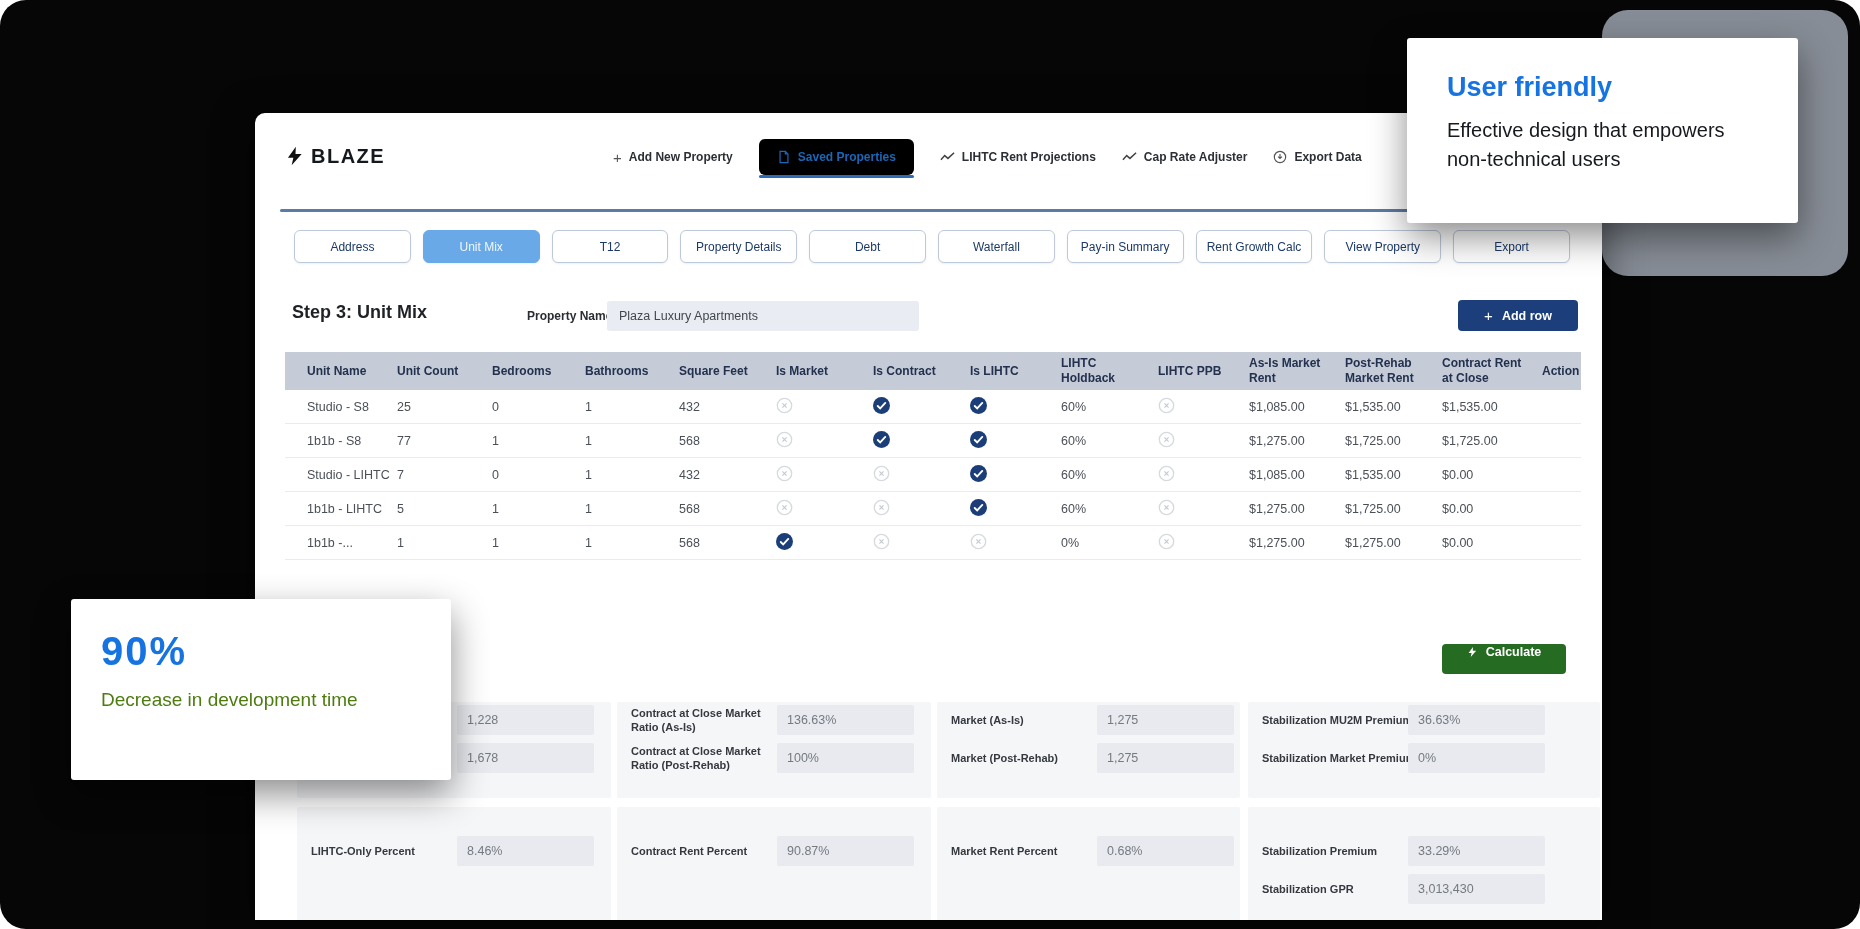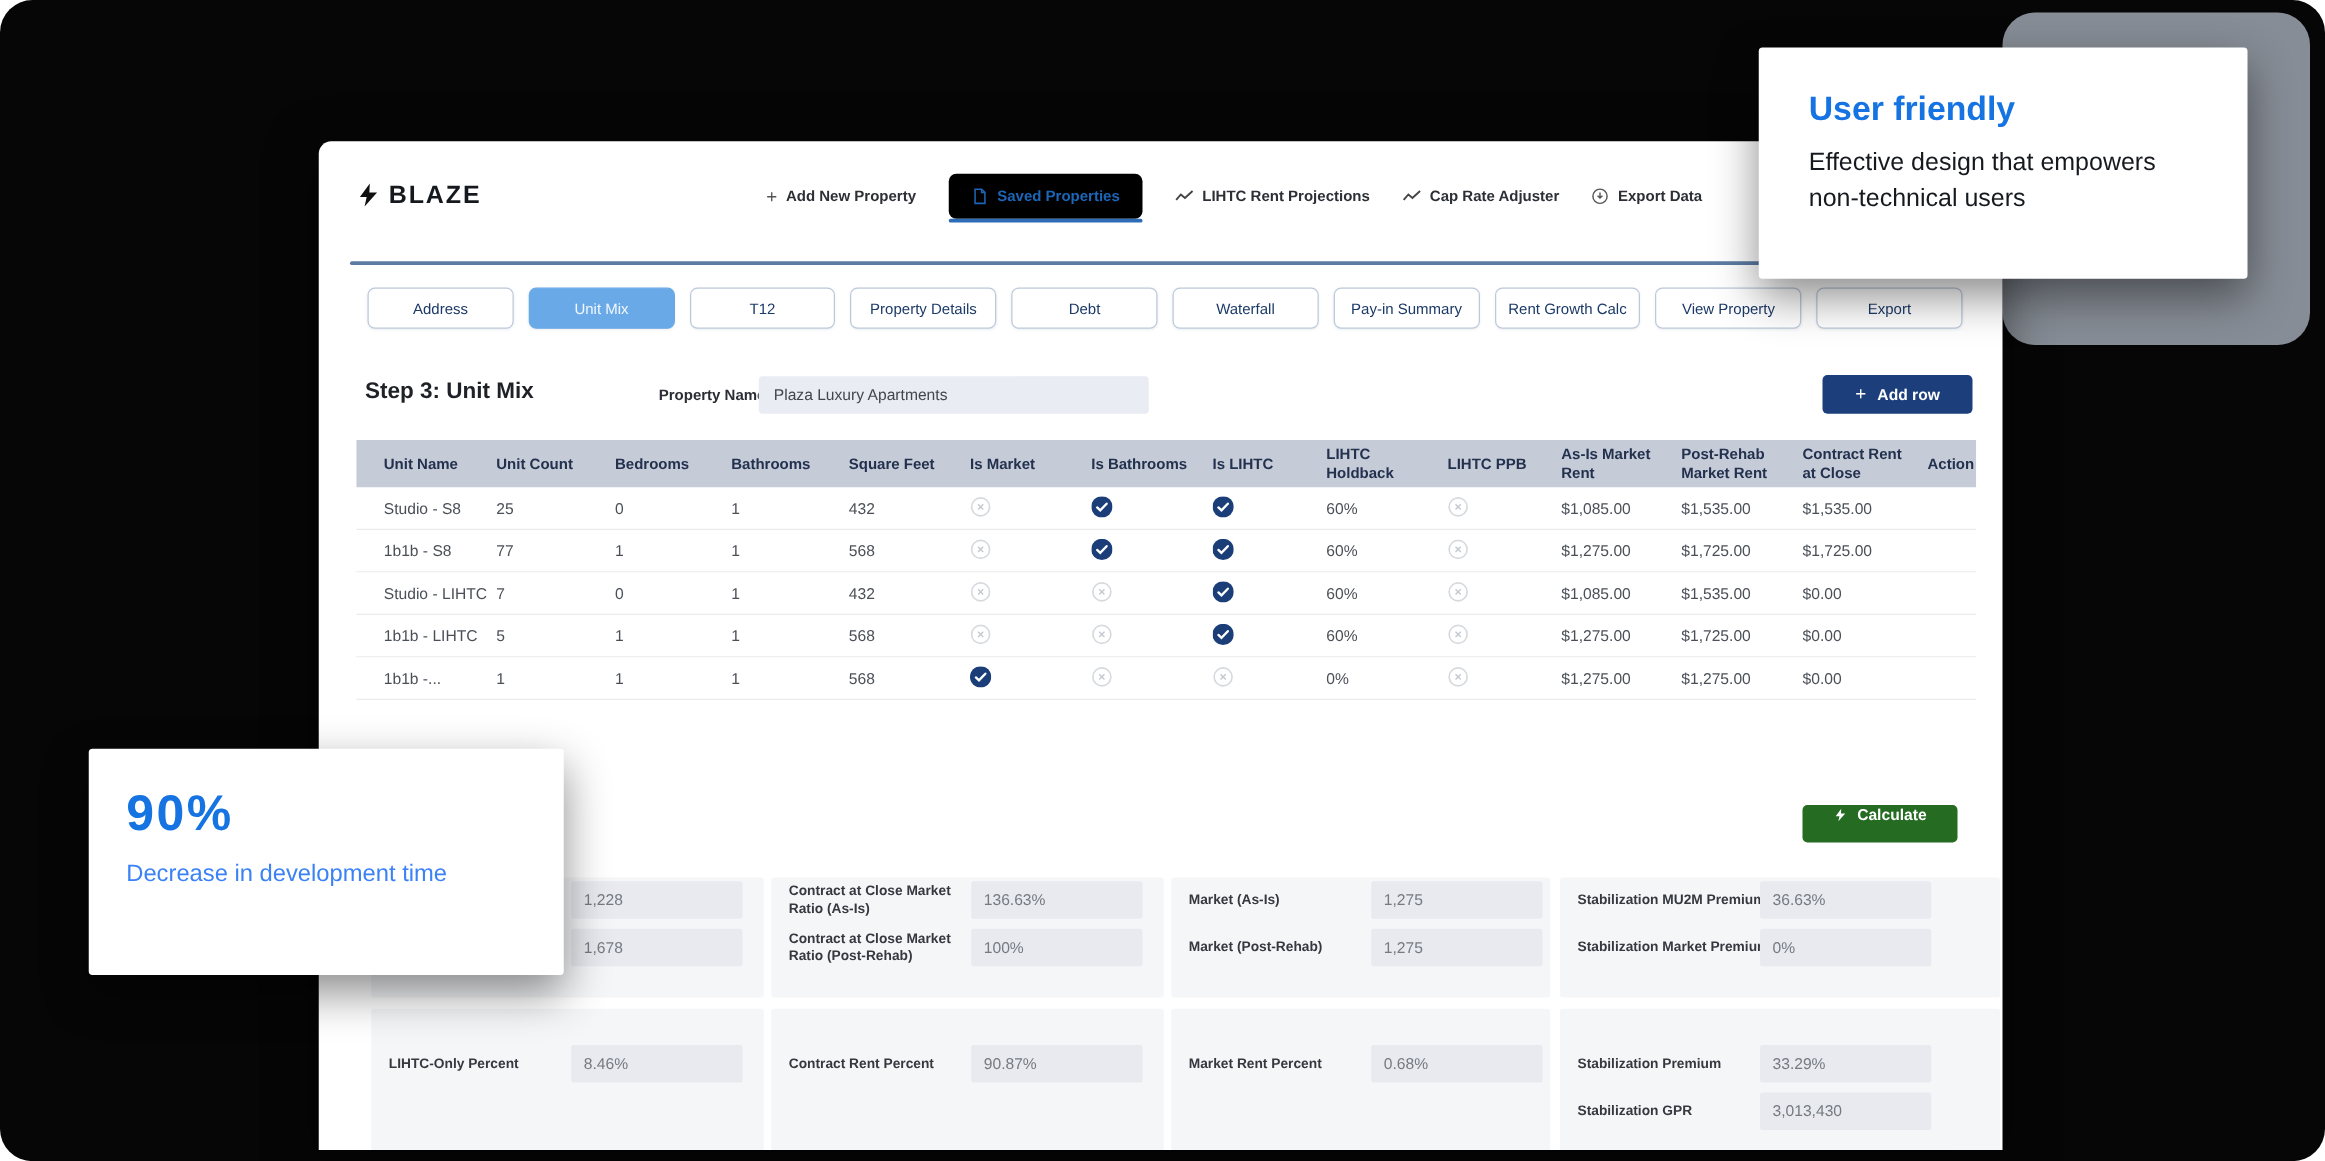--- a/index.html
+++ b/index.html
@@ -58,21 +58,21 @@
   .f-label{width:146px;font-size:11px;font-weight:bold;color:#35393f;line-height:1.3;padding-right:8px;box-sizing:border-box}
   .f-label.nowrap{white-space:nowrap;overflow:visible}
   .f-input{width:137px;height:30px;background:#e8eaef;border:none;border-radius:2px;padding:0 10px;font-size:12.5px;color:#757a82;box-sizing:border-box;flex-shrink:0;outline:none}
 
   
   .uf-card{position:absolute;left:1407px;top:38px;width:391px;height:185px;background:#fff;border-radius:3px;box-shadow:0 14px 36px rgba(0,0,0,.45)}
   .uf-title{margin:34px 0 0 40px;font-size:27px;font-weight:bold;color:#1673e2}
   .uf-body{margin:13px 38px 0 40px;font-size:20px;line-height:29px;color:#16191e}
   .stat-card{position:absolute;left:71px;top:599px;width:380px;height:181px;background:#fff;border-radius:3px;box-shadow:0 14px 36px rgba(0,0,0,.45)}
   .stat-value{margin:30px 16px 0 30px;font-size:40px;font-weight:bold;color:#1673e2;letter-spacing:2px}
-  .stat-caption{margin:15px 0 0 30px;font-size:19px;color:#3b82f6}
+  .stat-caption{margin:15px 0 0 30px;font-size:19px;color:#4d7c0f}
 </style>
 </head>
 <body>
 
 <div class="canvas">
   <div class="gray-shape"></div>
 
   <div class="window">
 
     <div class="brand">
@@ -151,21 +151,21 @@
     </button>
 
     <div class="table">
       <div class="t-head">
           <div class="th">Unit Name</div>
           <div class="th">Unit Count</div>
           <div class="th">Bedrooms</div>
           <div class="th">Bathrooms</div>
           <div class="th">Square Feet</div>
           <div class="th">Is Market</div>
-          <div class="th">Is Bathrooms</div>
+          <div class="th">Is Contract</div>
           <div class="th">Is LIHTC</div>
           <div class="th">LIHTC Holdback</div>
           <div class="th">LIHTC PPB</div>
           <div class="th">As-Is Market Rent</div>
           <div class="th">Post-Rehab Market Rent</div>
           <div class="th">Contract Rent at Close</div>
           <div class="th">Action</div>
         </div>
       <div class="t-body">
           <div class="t-row">

